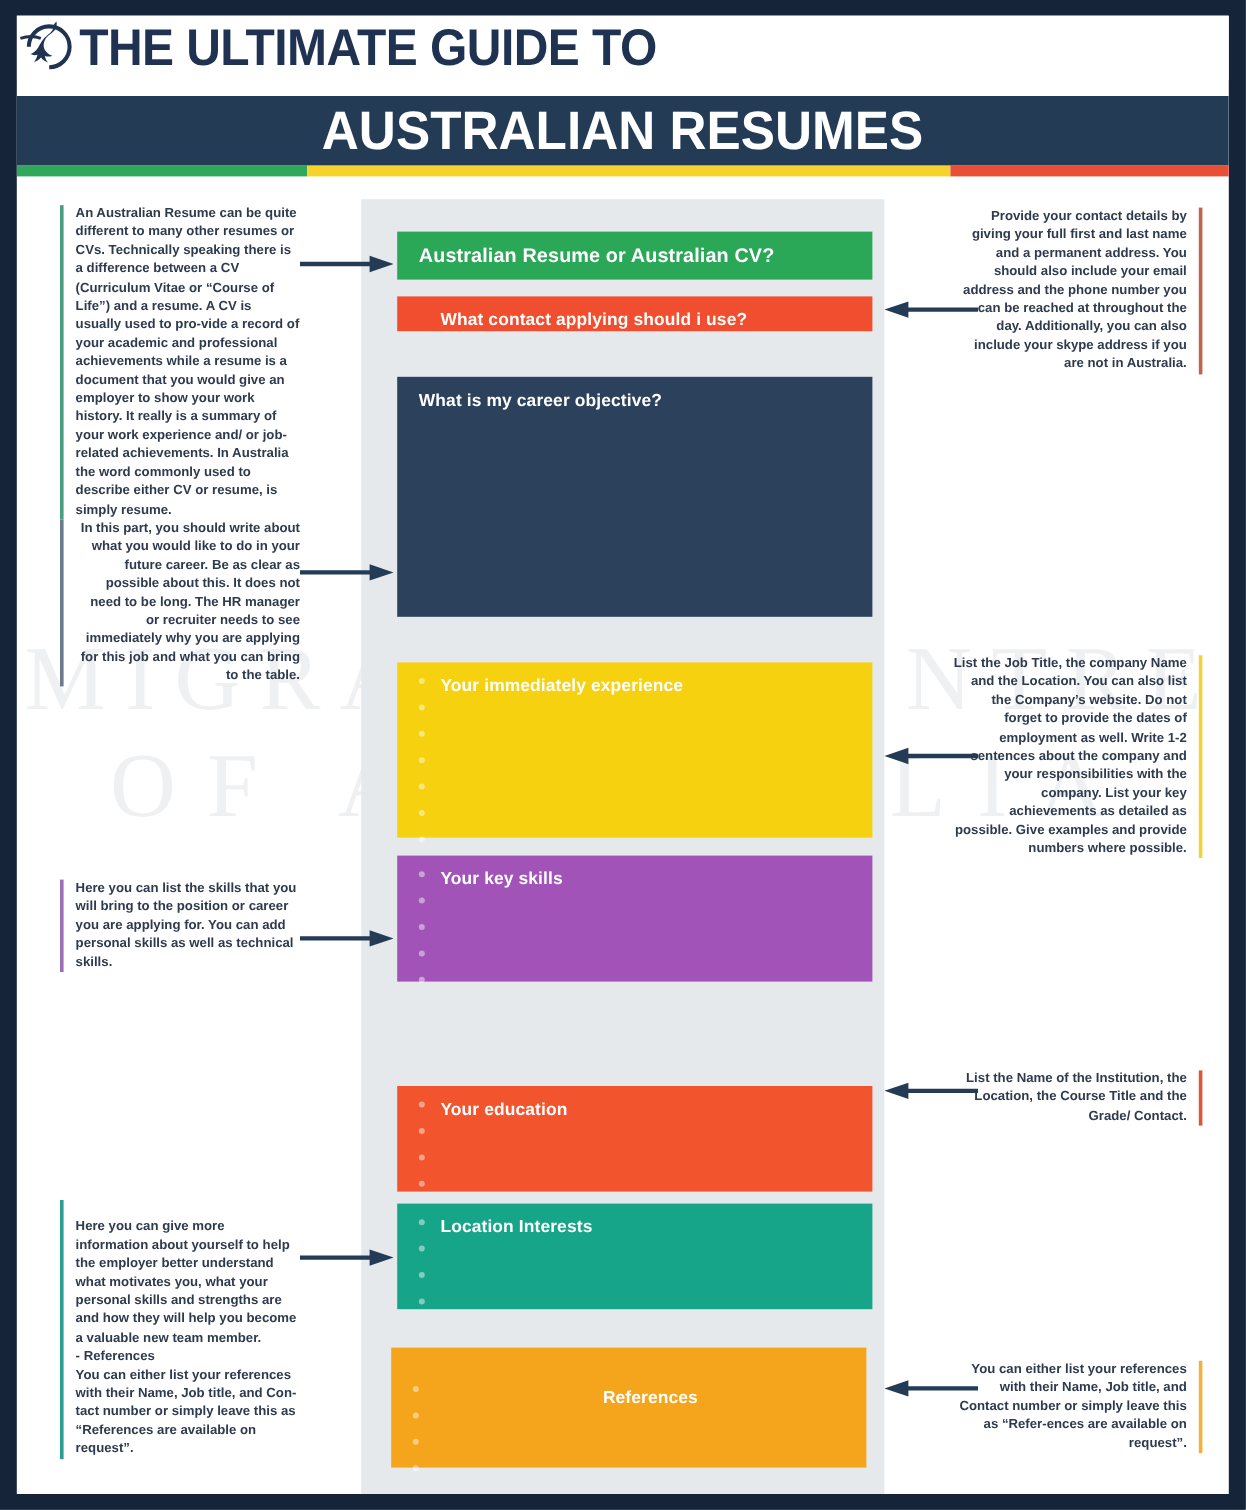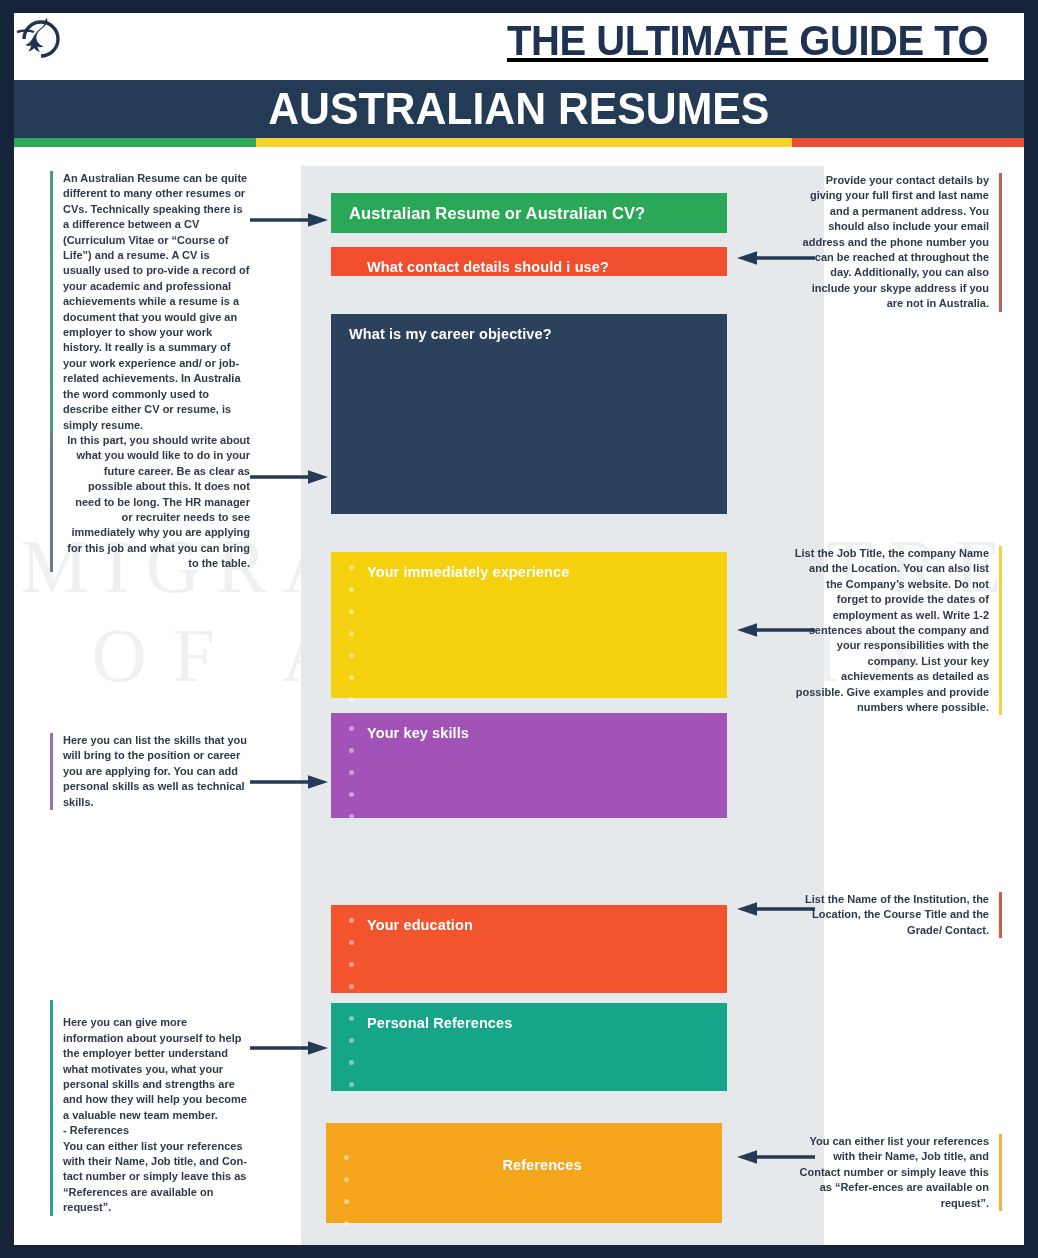--- a/index.html
+++ b/index.html
@@ -35,23 +35,22 @@
     z-index: 0;
   }
   .wm-a { font-size: 320px; line-height: 300px; letter-spacing: 2px; }
   .wm-line1 { font-size: 76px; letter-spacing: 16px; line-height: 86px; margin-top: -120px;}
   .wm-line2 { font-size: 76px; letter-spacing: 26px; line-height: 92px; }
   
   .header-top {
     position: absolute; left: 0; top: 0;
     width: 1010px; height: 54px;
     background: #ffffff;
-    display: flex; align-items: center; justify-content: space-between;
+    display: flex; align-items: center; justify-content: flex-start;
     z-index: 3;
-    text-decoration: underline;
   }
   .logo-kangaroo { margin-right: 2px; margin-top: 2px; }
   .header-title1 {
     font-size: 43px;
     font-weight: 900;
     color: #1f3251;
     letter-spacing: -0.5px;
     transform: scaleX(0.93);
     transform-origin: left center;
     white-space: nowrap;
@@ -75,21 +74,21 @@
     display: flex; z-index: 3;
   }
   .stripe-g { width: 24%; background: #2fa85c; }
   .stripe-y { width: 53%; background: #f5d32b; }
   .stripe-r { width: 23%; background: #ea4f35; }
 
   
   .center-col {
     position: absolute;
     left: 287px; top: 153px;
-    width: 523px; height: 1083px;
+    width: 436px; height: 1083px;
     background: #e6e9ec;
     z-index: 1;
   }
   .block {
     position: absolute;
     left: 30px;
     width: 396px;
     color: #ffffff;
     padding: 11px 0 0 0;
   }
@@ -172,21 +171,21 @@
       <div class="stripe-r" style="background: rgb(234, 79, 53);"></div>
     </div>
 
     <div class="center-col">
 
       <div class="block big" id="blk-0" style="top: 27px; height: 40px; background: rgb(42, 167, 87);">
         <div class="b-title">Australian Resume or Australian CV?</div>
       </div>
 
       <div class="block" id="blk-1" style="top: 81px; height: 29px; background: rgb(240, 78, 46);">
-        <div class="b-title">What contact details should i use?</div>
+        <div class="b-title">What contact applying should i use?</div>
       </div>
 
       <div class="block navy" id="blk-2" style="top: 148px; height: 200px; background: rgb(43, 65, 92);">
         <div class="b-title">What is my career objective?</div>
       </div>
 
       <div class="block" id="blk-3" style="top: 386px; height: 146px; background: rgb(246, 209, 16);">
         <div class="bullets">
             <div class="bullet" style="background: rgba(255, 255, 255, 0.45);"></div>
             <div class="bullet" style="background: rgba(255, 255, 255, 0.45);"></div>
@@ -221,21 +220,21 @@
         <div class="b-title">Your education</div>
       </div>
 
       <div class="block" id="blk-6" style="top: 837px; height: 88px; background: rgb(23, 165, 137);">
         <div class="bullets">
             <div class="bullet" style="background: rgba(255, 255, 255, 0.45);"></div>
             <div class="bullet" style="background: rgba(255, 255, 255, 0.45);"></div>
             <div class="bullet" style="background: rgba(255, 255, 255, 0.45);"></div>
             <div class="bullet" style="background: rgba(255, 255, 255, 0.45);"></div>
           </div>
-        <div class="b-title">Personal References</div>
+        <div class="b-title">Location Interests</div>
       </div>
 
       <div class="block" id="blk-7" style="top: 957px; height: 100px; left: 25px; background: rgb(245, 165, 27);">
         <div class="bullets" style="top:32px;">
             <div class="bullet" style="background: rgba(255, 255, 255, 0.45);"></div>
             <div class="bullet" style="background: rgba(255, 255, 255, 0.45);"></div>
             <div class="bullet" style="background: rgba(255, 255, 255, 0.45);"></div>
             <div class="bullet" style="background: rgba(255, 255, 255, 0.45);"></div>
           </div>
         <div class="b-title" style="margin-top:22px;text-align:center;">References</div>

